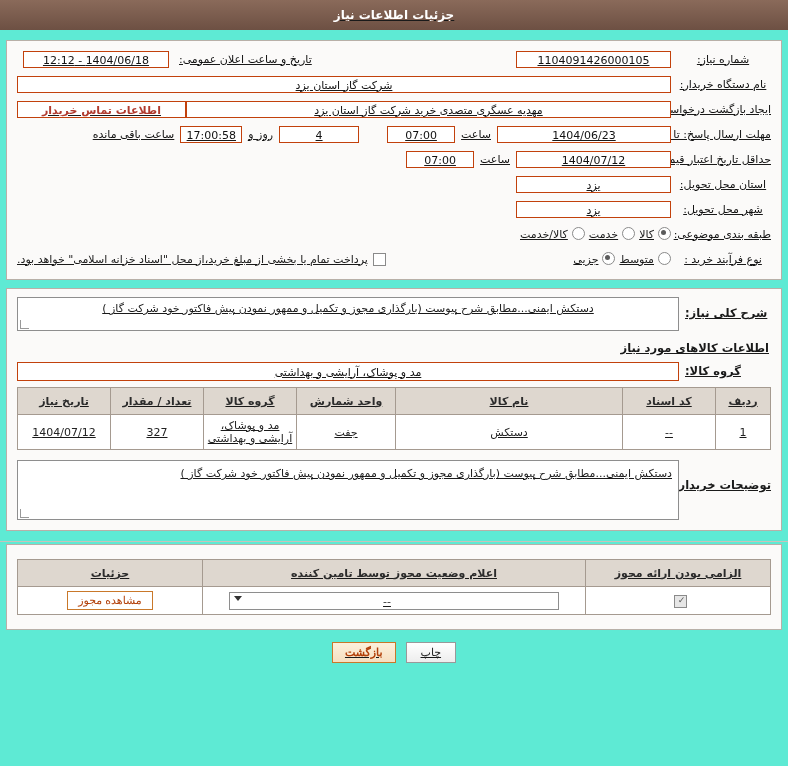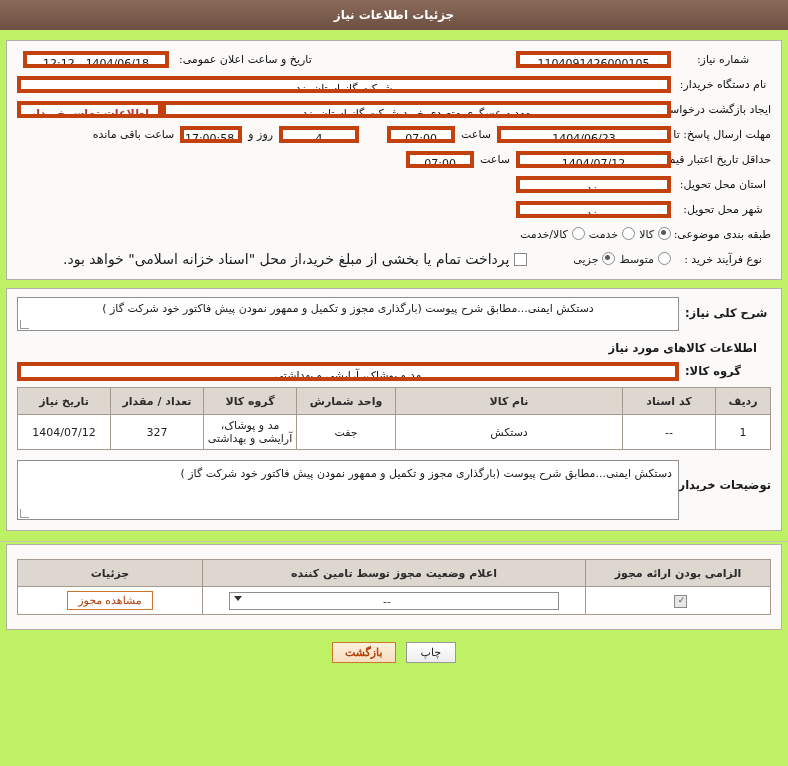--- a/index.html
+++ b/index.html
@@ -7,22 +7,23 @@
     padding: 0;
     background: #ffffff;
     font-family: "DejaVu Sans", "Liberation Sans", sans-serif;
     font-size: 11px;
     color: #1a1a1a;
   }
   #page {
     width: 788px;
     height: 766px;
     position: relative;
-    background: #bef264;
+    background: #5eead4;
     overflow: hidden;
+    text-decoration: underline;
   }
 
   
   .header-bar {
     background: #7a5c4e;
     background: linear-gradient(#8a6a5a, #6d5043);
     color: #ffffff;
     height: 30px;
     line-height: 30px;
     text-align: center;
@@ -48,21 +49,21 @@
   }
   .lbl {
     text-align: center;
     font-size: 11px;
     color: #111;
     white-space: nowrap;
     padding-left: 4px;
   }
 
   .fld {
-    border: 4px solid #c2410c;
+    border: 1px solid #c2410c;
     background: #ffffff;
     height: 17px;
     line-height: 17px;
     font-size: 11px;
     text-align: center;
     color: #111;
     padding: 0 4px;
     box-sizing: border-box;
     overflow: hidden;
     white-space: nowrap;
@@ -142,21 +143,21 @@
     position: absolute;
     left: 2px;
     bottom: 1px;
     width: 8px; height: 8px;
     border-left: 1px solid #999;
     border-bottom: 1px solid #999;
   }
   .section-title {
     font-weight: bold;
     font-size: 11.5px;
-    margin: 10px 14px 6px 0;
+    margin: 10px 2px 6px 0;
     text-align: right;
   }
   .side-label {
     font-weight: bold;
     font-size: 11.5px;
     white-space: nowrap;
     padding-left: 6px;
     text-align: left;
   }
 
@@ -272,21 +273,21 @@
     </div>
 
     <div class="row">
       <div class="lbl w-lbl-1">نام دستگاه خریدار:</div>
       <div class="fld" style="flex:1 1 auto;">شرکت گاز استان یزد</div>
     </div>
 
     <div class="row">
       <div class="lbl w-lbl-1">ایجاد بازگشت درخواست:</div>
       <div class="fld" style="flex:1 1 auto;">مهدیه عسگری متصدی خرید شرکت گاز استان یزد</div>
-      <div class="fld link" style="width:145px; ">اطلاعات تماس خریدار</div>
+      <div class="fld link" style="width:169px; ">اطلاعات تماس خریدار</div>
     </div>
 
     <div class="row">
       <div class="lbl w-lbl-1">مهلت ارسال پاسخ: تا تاریخ:</div>
       <div class="fld" style="width:174px;">1404/06/23</div>
       <div class="lbl" style="padding:0 6px;">ساعت</div>
       <div class="fld" style="width:68px;">07:00</div>
       <div style="width:28px;"></div>
       <div class="fld" style="width:80px;">4</div>
       <div class="lbl" style="padding:0 6px;">روز و</div>
@@ -335,21 +336,21 @@
       <div style="display:flex; align-items:center;">
         <span class="radio-item">
           <span class="radio"></span><span>متوسط</span>
         </span>
         <span class="radio-item">
           <span class="radio on"></span><span>جزیی</span>
         </span>
       </div>
       <div class="spacer"></div>
       <span class="checkbox"></span>
-      <span style="font-size:14px;margin-left:46px;">پرداخت تمام یا بخشی از مبلغ خرید،از محل "اسناد خزانه اسلامی" خواهد بود.</span>
+      <span style="font-size:11px;">پرداخت تمام یا بخشی از مبلغ خرید،از محل "اسناد خزانه اسلامی" خواهد بود.</span>
     </div>
   </div>
 
   <div class="panel">
 
     <div style="display:flex; align-items:flex-start;">
       <div class="side-label" style="width:86px; padding-top:9px;">شرح کلی نیاز:</div>
       <div class="big-field" style="flex:1 1 auto; height:34px;">
         <span>دستکش ایمنی...مطابق شرح پیوست (بارگذاری مجوز و تکمیل و ممهور نمودن پیش فاکتور خود شرکت گاز )</span>
         <span class="resize-grip"></span>

